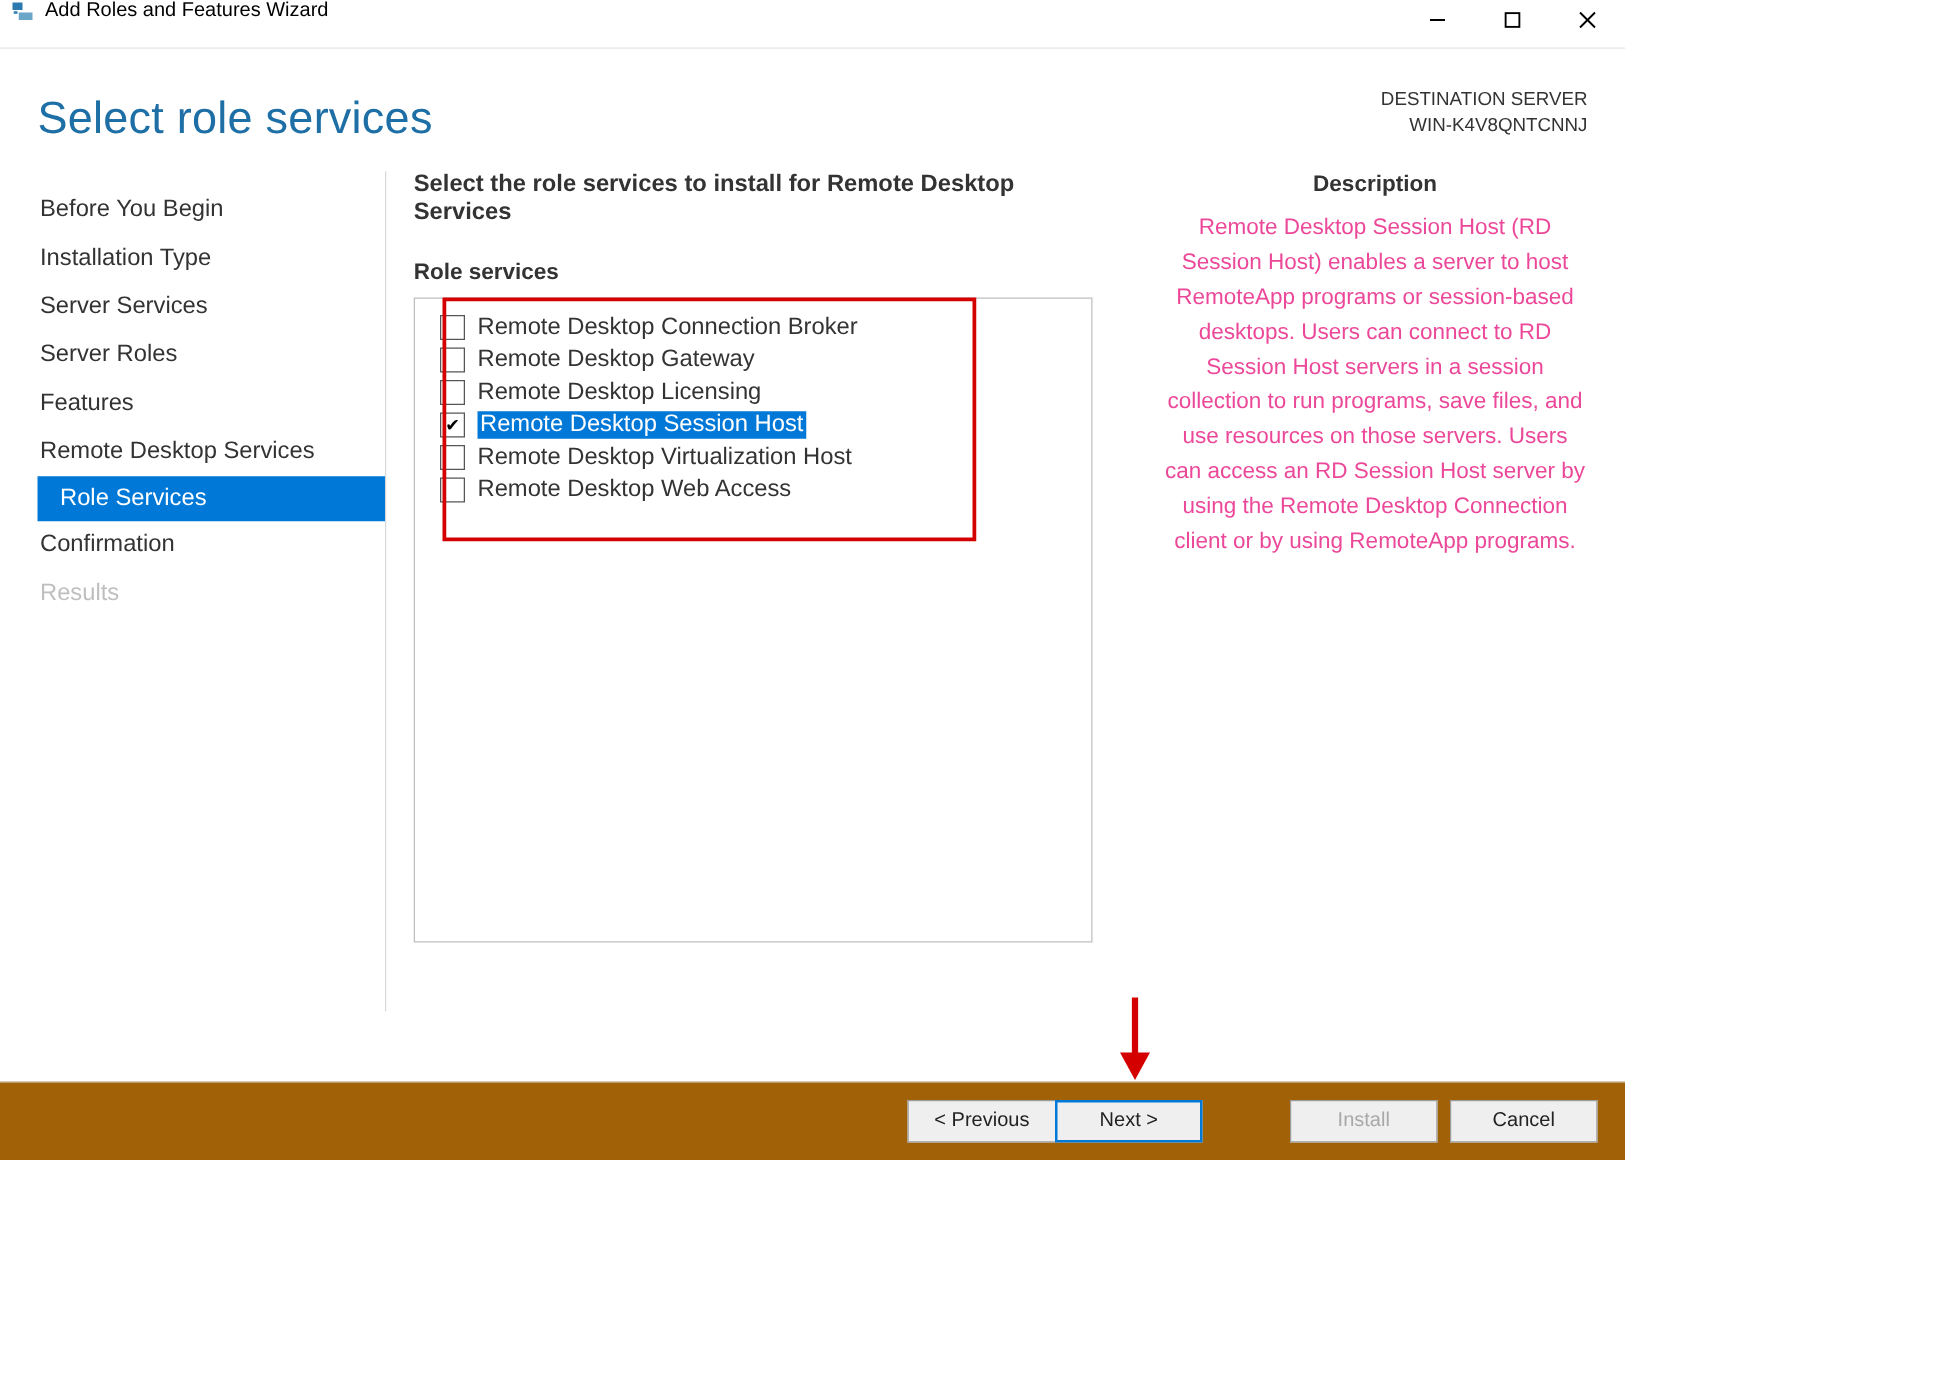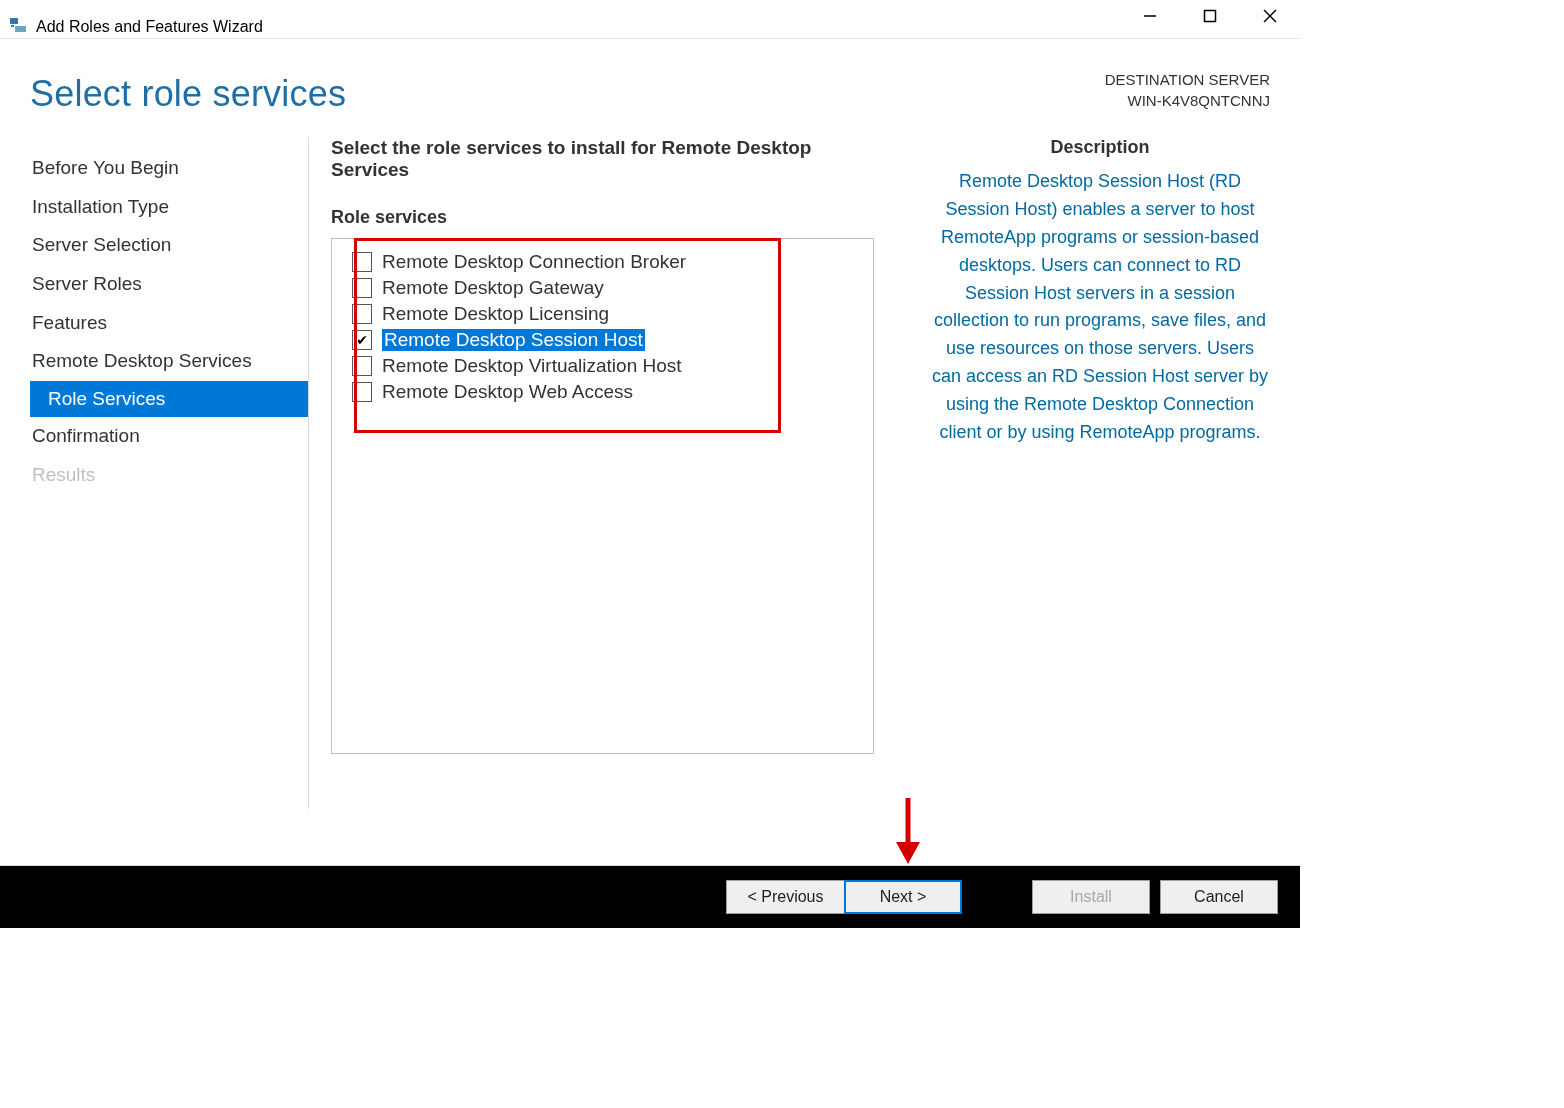--- a/index.html
+++ b/index.html
@@ -16,21 +16,21 @@
     width: 1300px;
     height: 928px;
     position: relative;
     background: #fff;
     box-sizing: border-box;
   }
   
   .titlebar {
     height: 36px;
     display: flex;
-    align-items: flex-end;
+    align-items: flex-start;
     padding-left: 8px;
     font-size: 16px;
     color: #000;
   }
   .titlebar .app-icon {
     width: 20px;
     height: 20px;
     margin-right: 8px;
     display: inline-flex;
     align-items: center;
@@ -183,32 +183,32 @@
     padding: 0 2px;
   }
   
   .desc-col {
     width: 340px;
     padding-left: 36px;
     text-align: center;
   }
   .desc-text {
     font-size: 18px;
-    color: #0369a1;
+    color: #ec4899;
     line-height: 1.55;
     margin-top: 8px;
   }
   
   .footer {
     position: absolute;
     bottom: 0;
     left: 0;
     right: 0;
     height: 62px;
-    background: #000000;
+    background: #a16207;
     border-top: 1px solid #dcdcdc;
     display: flex;
     align-items: center;
     justify-content: flex-end;
     padding-right: 22px;
     gap: 10px;
   }
   .btn {
     min-width: 118px;
     height: 34px;
@@ -285,21 +285,21 @@
       <div>DESTINATION SERVER</div>
       <div>WIN-K4V8QNTCNNJ</div>
     </div>
   </div>
 
   <div class="body">
 
     <div class="sidebar">
       <div class="sidebar-item">Before You Begin</div>
       <div class="sidebar-item">Installation Type</div>
-      <div class="sidebar-item">Server Selection</div>
+      <div class="sidebar-item">Server Services</div>
       <div class="sidebar-item">Server Roles</div>
       <div class="sidebar-item">Features</div>
       <div class="sidebar-item">Remote Desktop Services</div>
       <div class="sidebar-sub selected">Role Services</div>
       <div class="sidebar-item">Confirmation</div>
       <div class="sidebar-item disabled">Results</div>
     </div>
 
     <div class="main">
       <div class="center-col">

